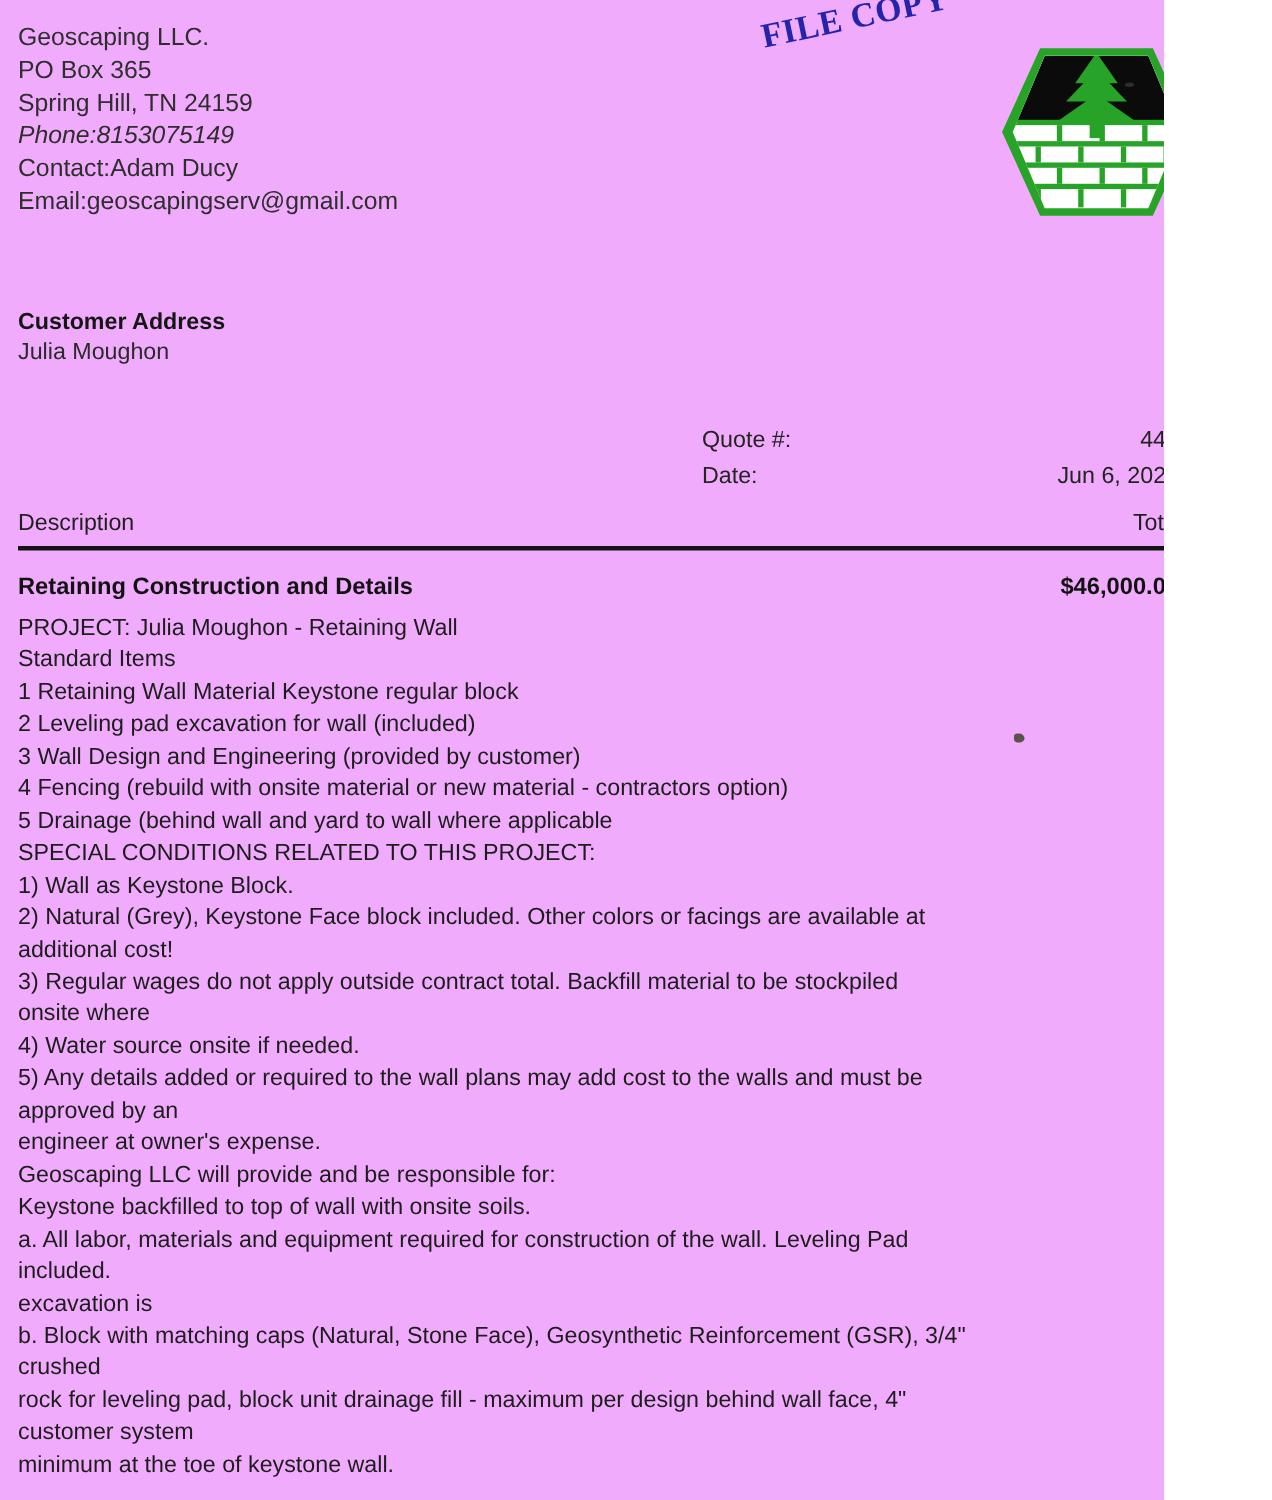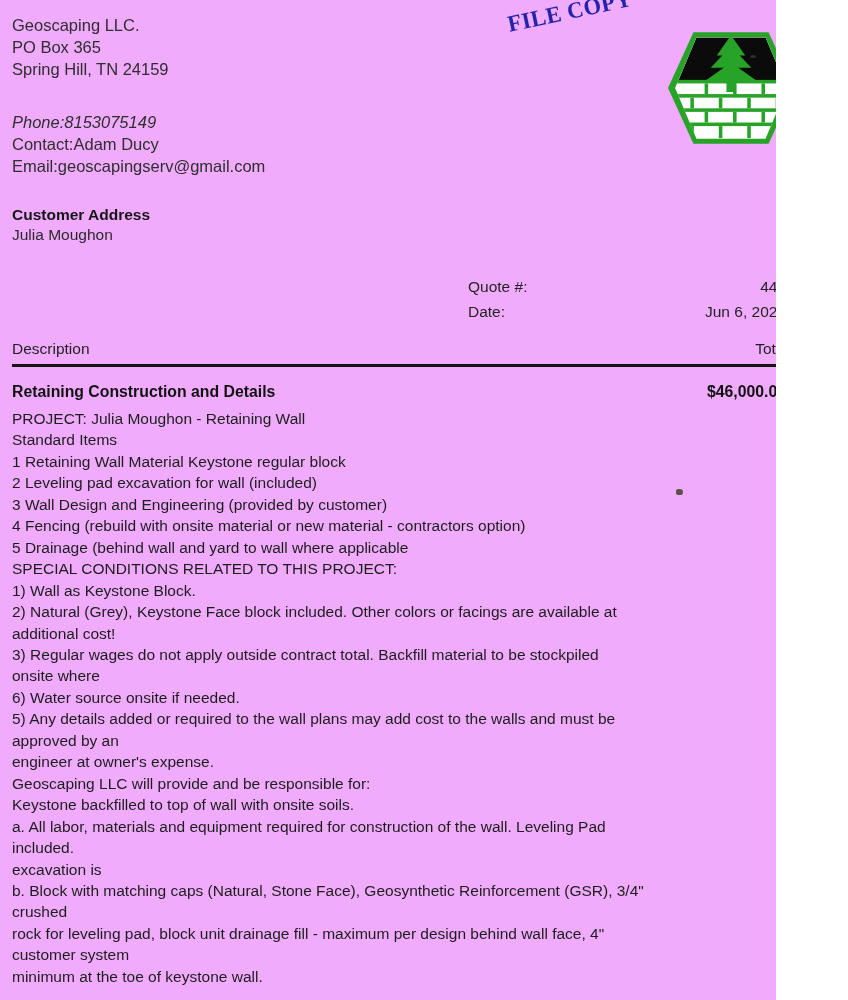--- a/index.html
+++ b/index.html
@@ -14,21 +14,21 @@
   }
   
   .company-block {
     position: absolute;
     left: 12px;
     top: 15px;
     font-size: 16.5px;
     line-height: 21.8px;
     color: #2e2e2e;
   }
-  .company-block .italic { font-style: italic; margin-top: 32px; }
+  .company-block .italic { font-style: italic; }
   
   .stamp {
     position: absolute;
     left: 508px;
     top: 12px;
     transform: rotate(-12deg) scaleX(0.98);
     transform-origin: left center;
     font-family: "Liberation Serif", serif;
     font-weight: 700;
     font-size: 23px;
@@ -61,21 +61,21 @@
     left: 468px;
     top: 278px;
     width: 318px;
     font-size: 15.5px;
     color: #242424;
   }
   .meta-row {
     display: flex;
     justify-content: space-between;
     height: 24.5px;
-    align-items: flex-start;
+    align-items: flex-end;
   }
   
   .table-header {
     position: absolute;
     left: 12px;
     top: 340px;
     width: 776px;
     display: flex;
     justify-content: space-between;
     font-size: 15.5px;
@@ -207,21 +207,21 @@
       <div class="line">2 Leveling pad excavation for wall (included)</div>
       <div class="line">3 Wall Design and Engineering (provided by customer)</div>
       <div class="line">4 Fencing (rebuild with onsite material or new material - contractors option)</div>
       <div class="line">5 Drainage (behind wall and yard to wall where applicable</div>
       <div class="line">SPECIAL CONDITIONS RELATED TO THIS PROJECT:</div>
       <div class="line">1) Wall as Keystone Block.</div>
       <div class="line">2) Natural (Grey), Keystone Face block included. Other colors or facings are available at</div>
       <div class="line">additional cost!</div>
       <div class="line">3) Regular wages do not apply outside contract total. Backfill material to be stockpiled</div>
       <div class="line">onsite where</div>
-      <div class="line">6) Water source onsite if needed.</div>
+      <div class="line">4) Water source onsite if needed.</div>
       <div class="line">5) Any details added or required to the wall plans may add cost to the walls and must be</div>
       <div class="line">approved by an</div>
       <div class="line">engineer at owner's expense.</div>
       <div class="line">Geoscaping LLC will provide and be responsible for:</div>
       <div class="line">Keystone backfilled to top of wall with onsite soils.</div>
       <div class="line">a. All labor, materials and equipment required for construction of the wall. Leveling Pad</div>
       <div class="line">included.</div>
       <div class="line">excavation is</div>
       <div class="line">b. Block with matching caps (Natural, Stone Face), Geosynthetic Reinforcement (GSR), 3/4"</div>
       <div class="line">crushed</div>

